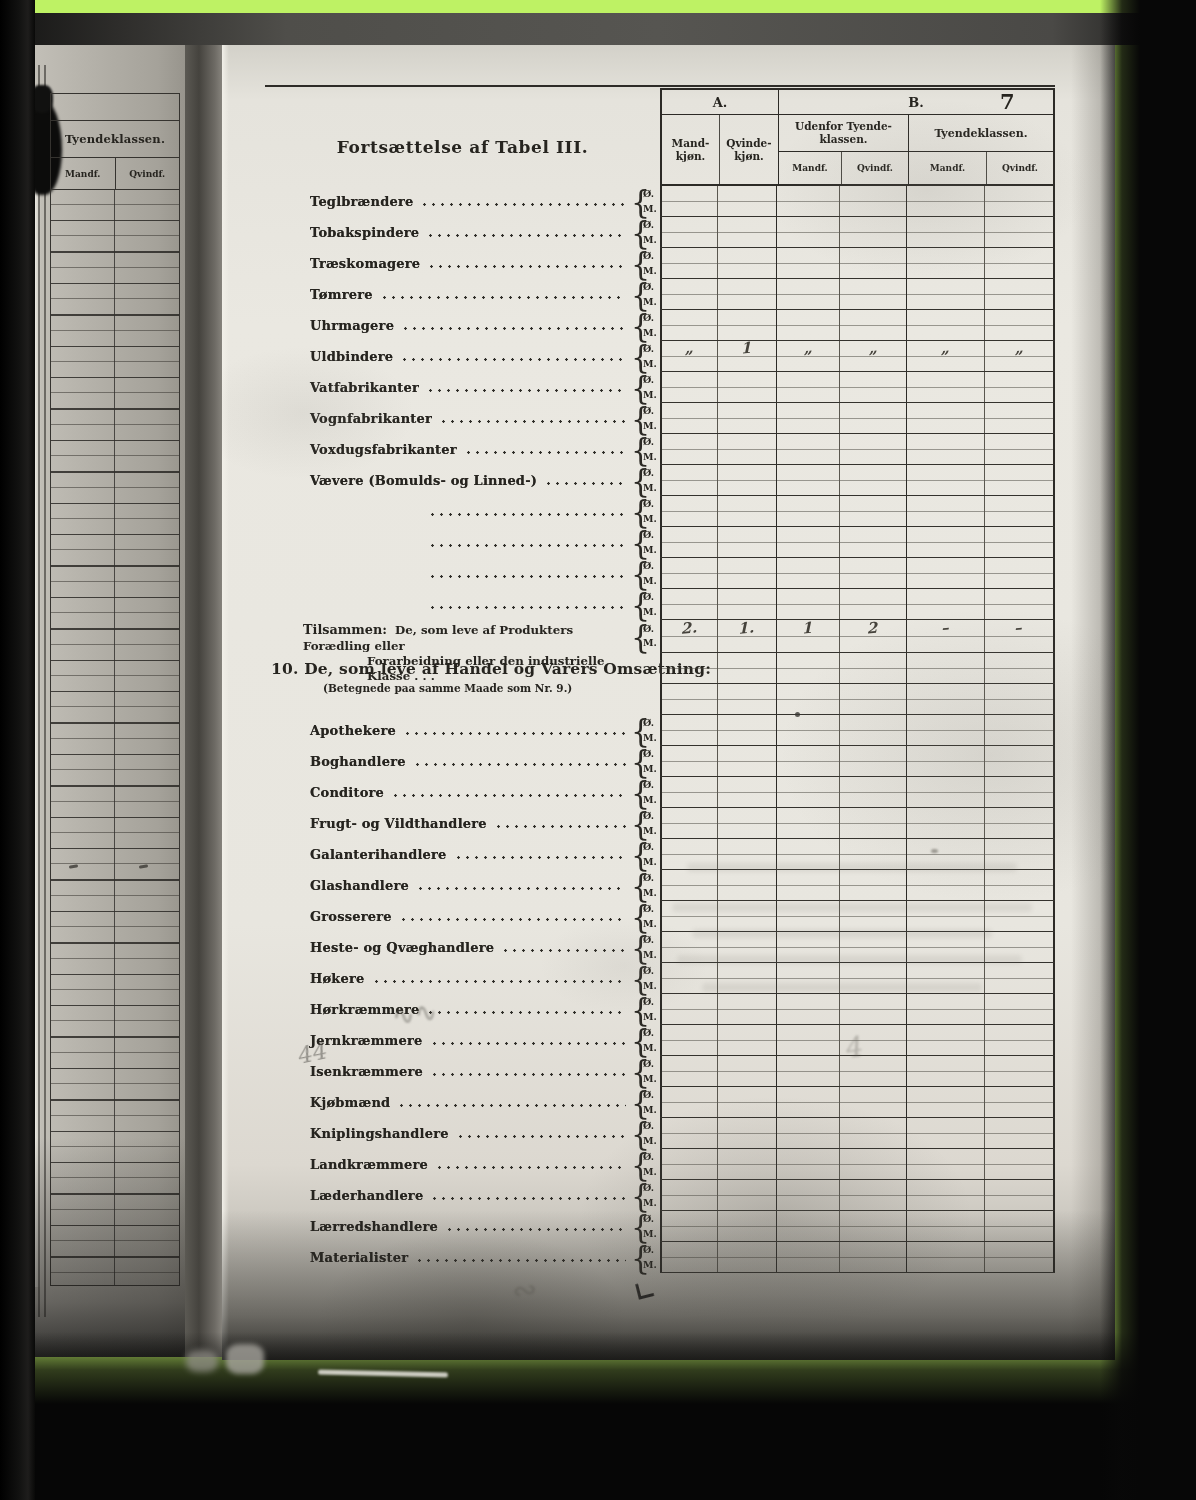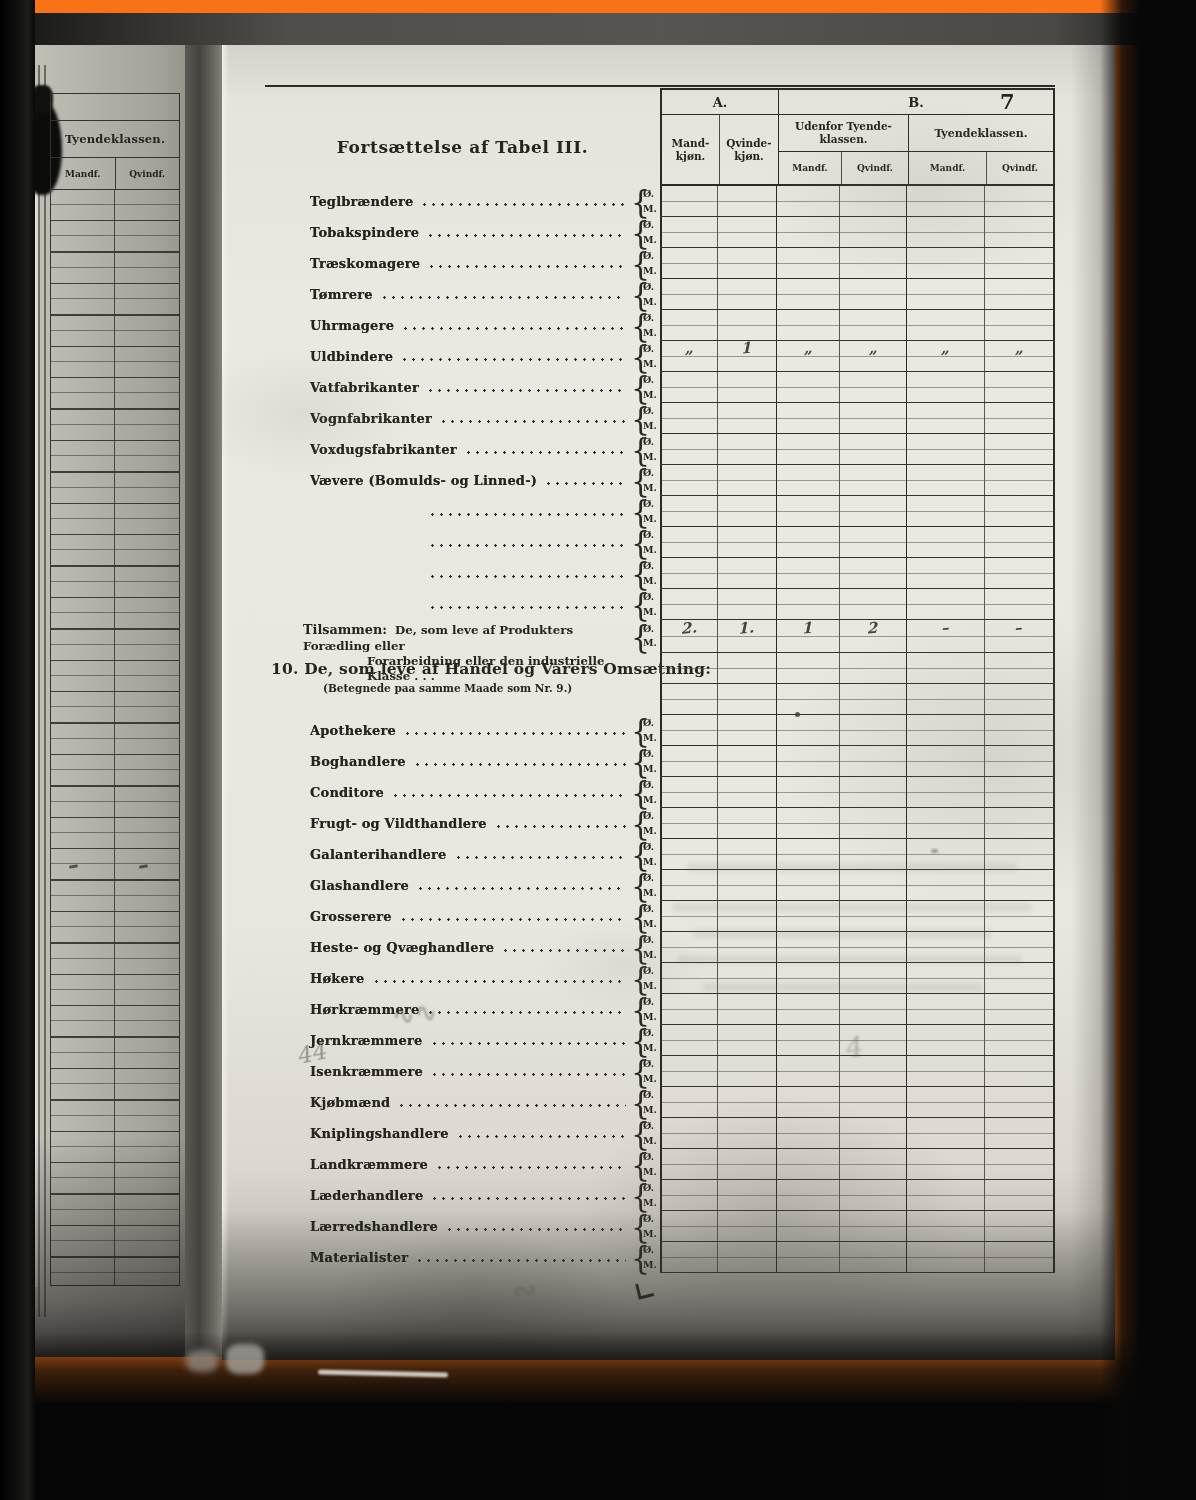--- a/index.html
+++ b/index.html
@@ -1,16 +1,16 @@
 <!DOCTYPE html>
 <html><head>
 <meta charset="utf-8">
 <style>
   html,body{margin:0;padding:0;background:#050505;}
-  .scene{position:relative;width:1196px;height:1500px;overflow:hidden;background:#f97316;
+  .scene{position:relative;width:1196px;height:1500px;overflow:hidden;background:#bef264;
          font-family:"DejaVu Serif","Liberation Serif",serif;color:#26241f;}
 
   
   .film-topband{position:absolute;left:0;top:13px;width:1196px;height:32px;
     background:linear-gradient(to right,#141413 0,#2e2d2b 10%,#4f4e4a 24%,#565551 55%,#4a4946 88%,#121211 100%);}
   .film-left{position:absolute;left:0;top:0;width:35px;height:1500px;
     background:linear-gradient(to right,#000 0,#121211 55%,#1e1d1c 80%,#090908 100%);}
   .film-right{position:absolute;left:1100px;top:0;width:96px;height:1500px;
     background:linear-gradient(to right,rgba(8,8,8,0) 0,rgba(8,8,8,.85) 22px,#070707 40px);}
   .film-bottom{position:absolute;left:0;top:1332px;width:1196px;height:168px;

